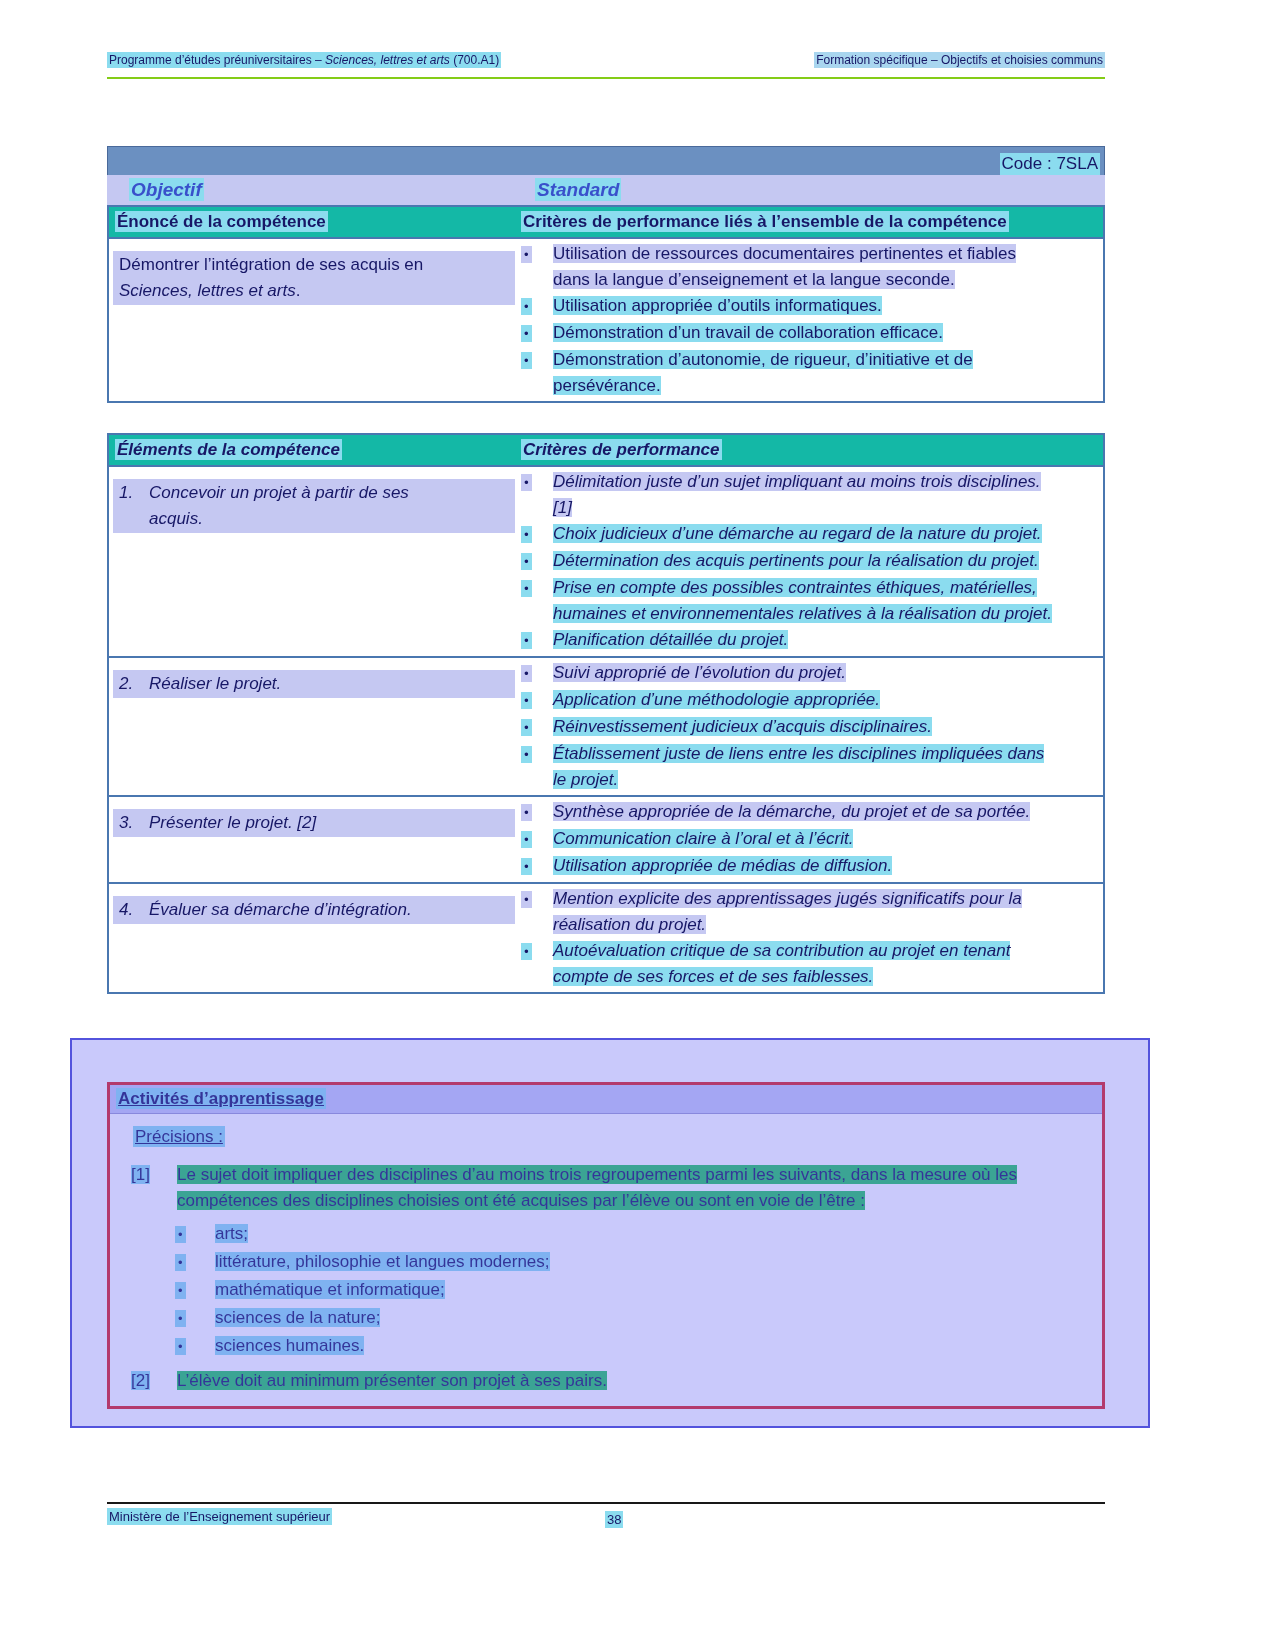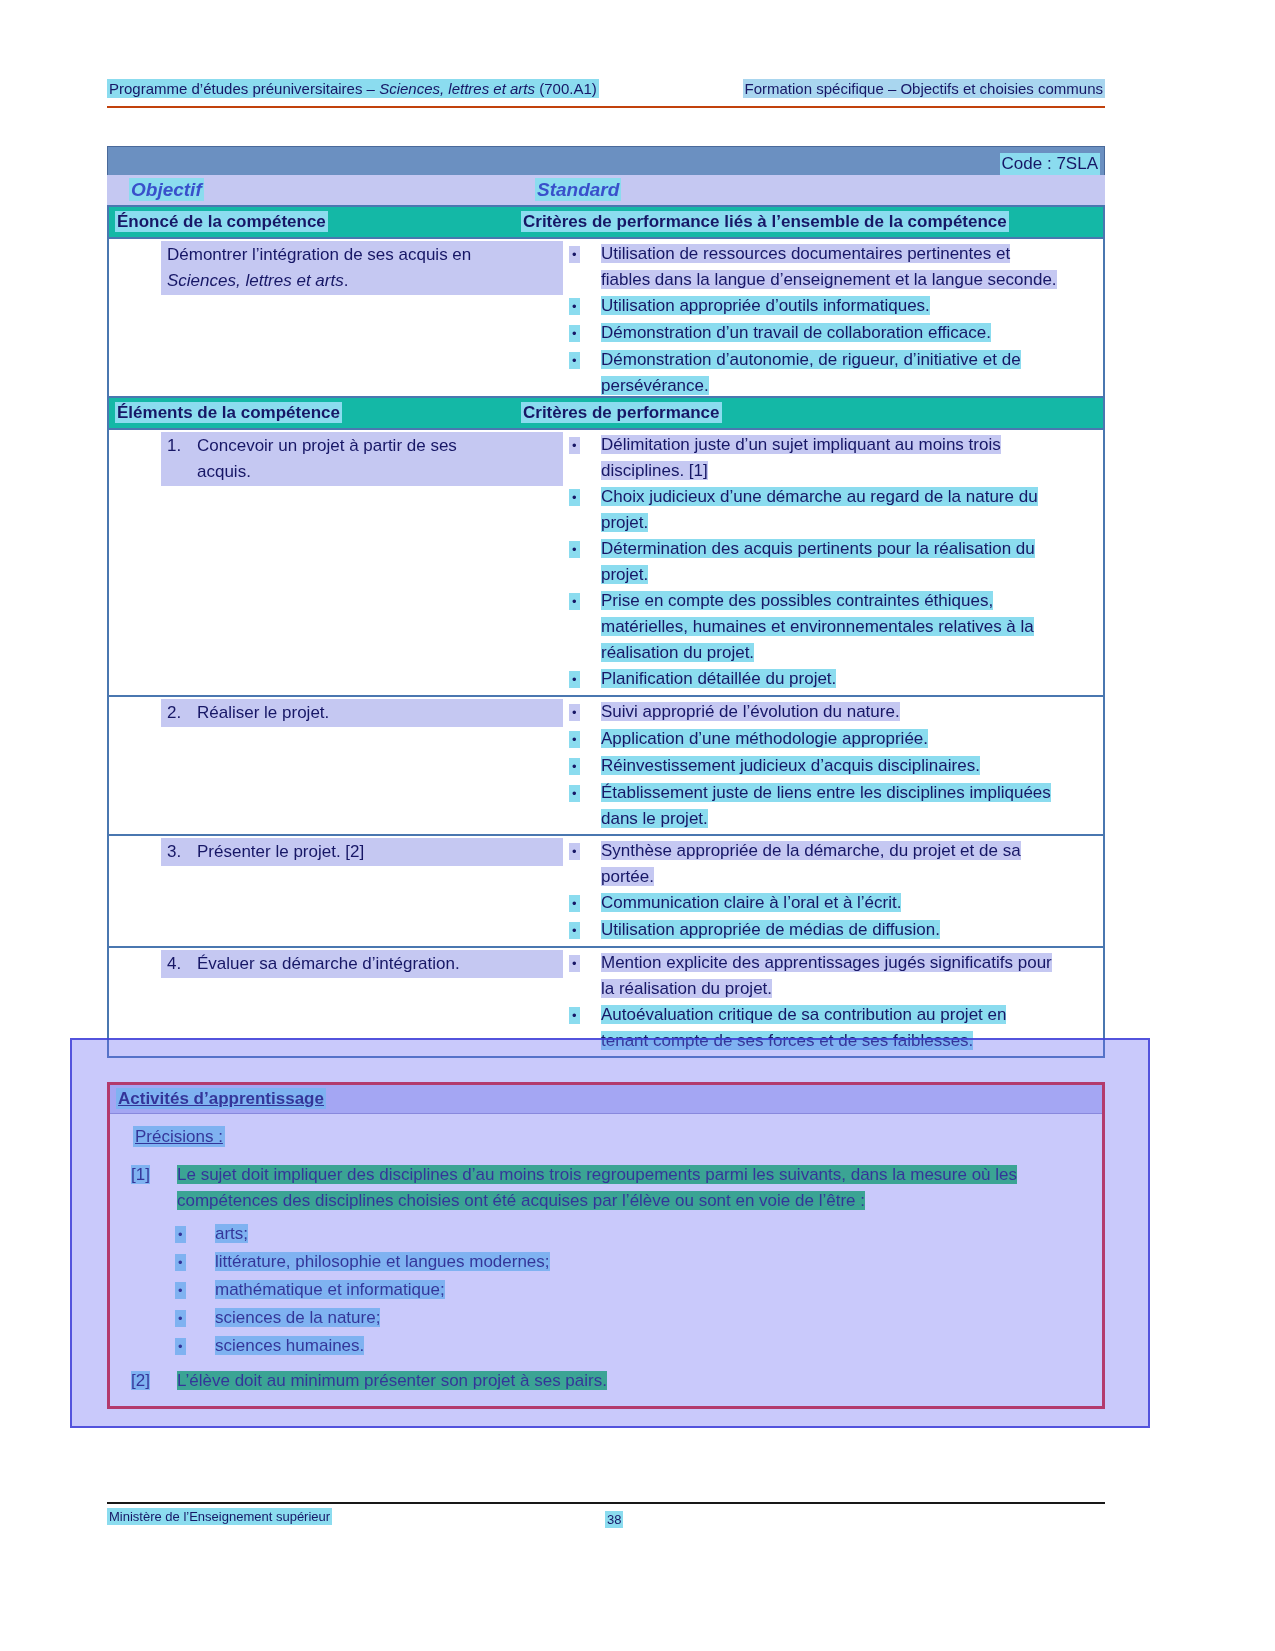--- a/index.html
+++ b/index.html
@@ -7,42 +7,42 @@
   body{width:1275px;height:1651px;font-family:"Liberation Sans","DejaVu Sans",sans-serif;}
   .page{position:relative;width:1275px;height:1651px;overflow:hidden;color:#171766;}
   .content-abs{position:absolute;left:107px;width:998px;}
 
   .hl-c{background:#8bdcef;padding:1px 2px;}
   .hl-s{background:#a9d6ef;padding:1px 2px;}
   .u{text-decoration:underline;}
   i{font-style:italic;}
 
   
-  .doc-header{top:78px;height:30px;border-bottom:2px solid #c2410c;display:flex;justify-content:space-between;align-items:flex-start;font-size:15px;line-height:22px;}
+  .doc-header{top:49px;height:30px;border-bottom:2px solid #84cc16;display:flex;justify-content:space-between;align-items:flex-start;font-size:12px;line-height:22px;}
 
   
   .code-banner{top:146px;height:36px;background:#6b90c1;border:1px solid #49699a;display:flex;align-items:center;justify-content:flex-end;padding-right:4px;font-size:17px;}
 
   
   .objstd{top:175px;height:30px;background:#c5c8f2;display:flex;align-items:center;font-size:19px;padding-left:12px;}
   .obj-col{width:406px;padding-left:10px;}
   .std-col{padding-left:10px;}
   .objstd .lbl{font-weight:bold;font-style:italic;color:#3950cb;}
 
   
   .ptable{border:2px solid #4a77b0;background:#fff;font-size:17px;}
   .table1{top:205px;}
-  .table2{top:396px;}
+  .table2{top:433px;font-style:italic;}
   .thead{display:flex;background:#14b8a6;border-bottom:2px solid #4a77b0;font-weight:bold;}
   .th{padding:4px 6px;line-height:22px;}
   .t-left{width:406px;flex:none;}
   .t-right{flex:1;}
   .trow{display:flex;}
   .trow + .trow{border-top:2px solid #4a77b0;}
-  .cell-left{width:406px;flex:none;padding:2px 0 2px 4px;margin-left:48px;}
+  .cell-left{width:406px;flex:none;padding:12px 0 2px 4px;}
   .cell-right{flex:1;padding:2px 46px 2px 0;}
   .band-block{background:#c5c8f2;line-height:26px;padding:1px 4px 1px 6px;display:flex;}
   .stmt-inner{max-width:352px;display:block;}
   .enum{width:30px;flex:none;}
   .elabel{width:312px;flex:none;}
   .blist{list-style:none;}
   .bullet{display:flex;line-height:26px;}
   .dot{width:38px;flex:none;padding-left:6px;}
   .dot>span{background:#8bdcef;font-size:13px;padding:1px 3px;}
   .btxt{flex:1;}
@@ -177,21 +177,21 @@
       <div class="cell-left">
         <div class="band-block">
           <span class="enum">2.</span>
           <span class="elabel">Réaliser le projet.</span>
         </div>
       </div>
       <div class="cell-right">
         <ul class="blist">
           <li class="bullet b-first">
               <span class="dot"><span>•</span></span>
-              <span class="btxt"><span>Suivi approprié de l’évolution du nature.</span></span>
+              <span class="btxt"><span>Suivi approprié de l’évolution du projet.</span></span>
             </li>
           <li class="bullet">
               <span class="dot"><span>•</span></span>
               <span class="btxt"><span>Application d’une méthodologie appropriée.</span></span>
             </li>
           <li class="bullet">
               <span class="dot"><span>•</span></span>
               <span class="btxt"><span>Réinvestissement judicieux d’acquis disciplinaires.</span></span>
             </li>
           <li class="bullet">

